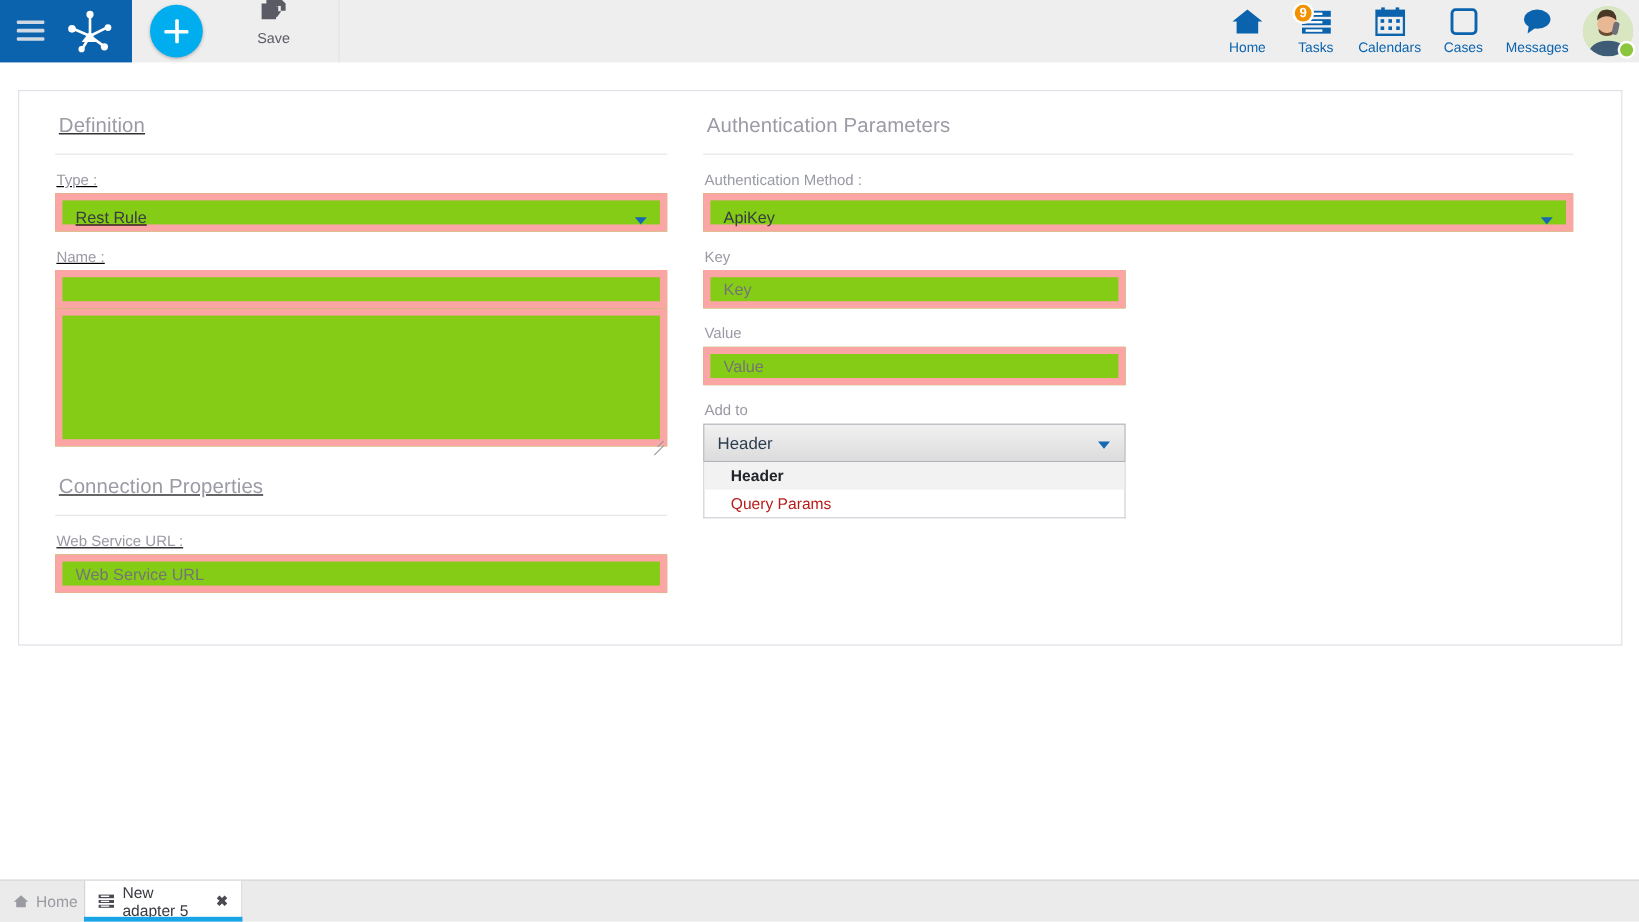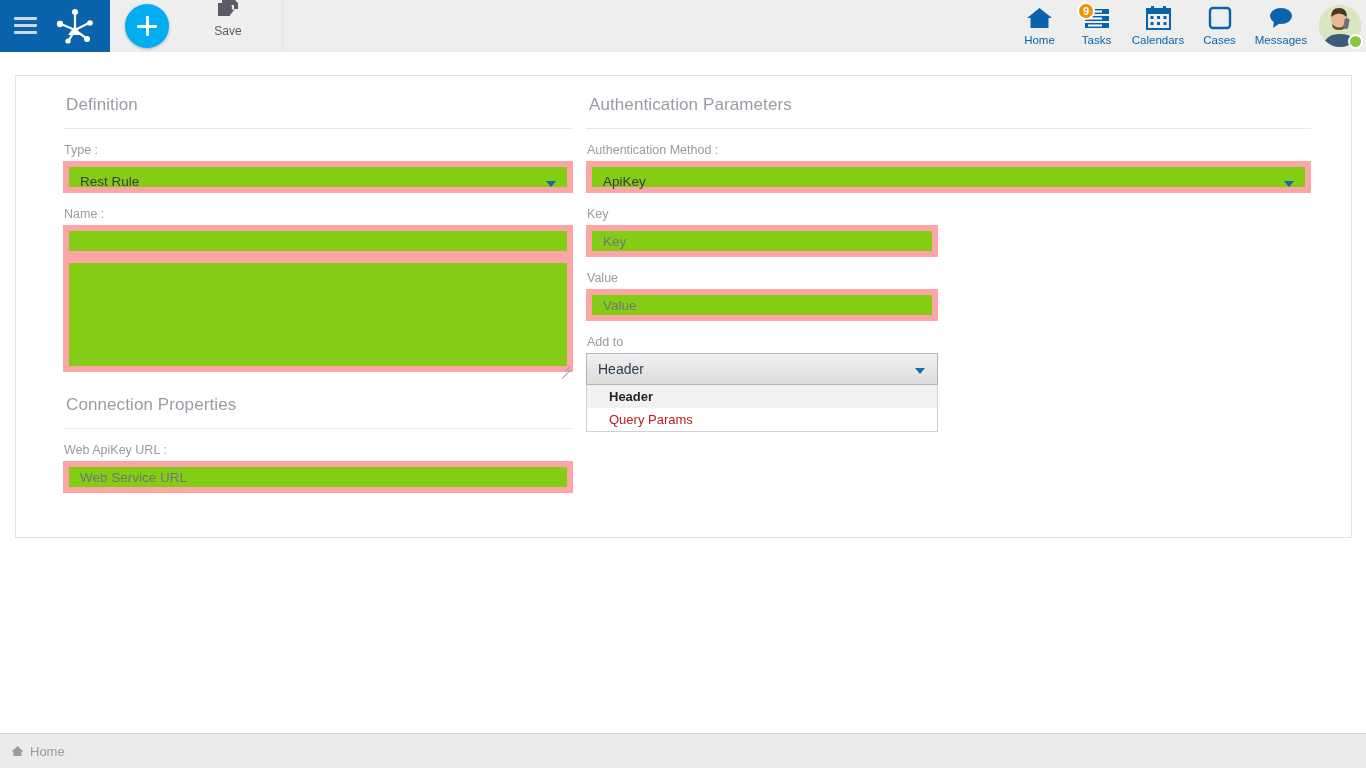--- a/index.html
+++ b/index.html
@@ -158,21 +158,21 @@
   }
 
   
   .card {
     position: absolute;
     left: 15px; top: 75px;
     width: 1337px; height: 463px;
     background: #ffffff;
     border: 1px solid #e1e1e8;
   }
-  .col-left  { position: absolute; left: 47px;  top: 0; width: 510px; }
+  .col-left  { position: absolute; left: 30px;  top: 0; width: 510px; text-decoration: underline; }
   .col-right { position: absolute; left: 570px; top: 0; width: 725px; }
 
   .section-title {
     font-size: 17px;
     color: #9b9bA5;
     font-weight: normal;
     padding-top: 19px;
     padding-left: 3px;
     letter-spacing: 0.1px;
   }
@@ -469,21 +469,21 @@
       <textarea class="ta" style=""></textarea>
       <span class="ta-grip">
         <i style="bottom:3px;width:11px;"></i>
         <i style="bottom:7px;width:7px;"></i>
       </span>
     </div>
 
     <div class="section-title">Connection Properties</div>
     <div class="section-rule"></div>
 
-    <div class="field-label">Web ApiKey URL :</div>
+    <div class="field-label">Web Service URL :</div>
     <input class="txt" type="text" placeholder="Web Service URL" style="">
 
   </div>
 
   <div class="col-right">
 
     <div class="section-title">Authentication Parameters</div>
     <div class="section-rule"></div>
 
     <div class="field-label">Authentication Method :</div>
@@ -515,14 +515,29 @@
 
   <div class="task-tab home">
     <span class="tab-ico">
       <svg width="13" height="12" viewBox="0 0 13 12">
         <path d="M6.5 1 L12.5 6.5 H10.5 V11 H2.5 V6.5 H0.5 Z" fill="#9a9aa2"></path>
       </svg>
     </span>
     <span>Home</span>
   </div>
 
+  <div class="task-tab active">
+    <span class="tab-ico">
+      <svg width="14" height="12" viewBox="0 0 14 12">
+        <rect x="0" y="0.5" width="13" height="3" fill="#4a4a52"></rect>
+        <rect x="0" y="5" width="13" height="2.5" fill="#4a4a52"></rect>
+        <rect x="0" y="9" width="13" height="2.5" fill="#4a4a52"></rect>
+        <rect x="2" y="1.3" width="7" height="1.2" fill="#ffffff"></rect>
+        <rect x="2" y="5.6" width="7" height="1.1" fill="#ffffff"></rect>
+        <rect x="2" y="9.6" width="7" height="1.1" fill="#ffffff"></rect>
+      </svg>
+    </span>
+    <span>New adapter 5</span>
+    <span class="tab-close">✖</span>
+    <span class="underline"></span>
+  </div>
 
 </div>
 
 </body></html>

